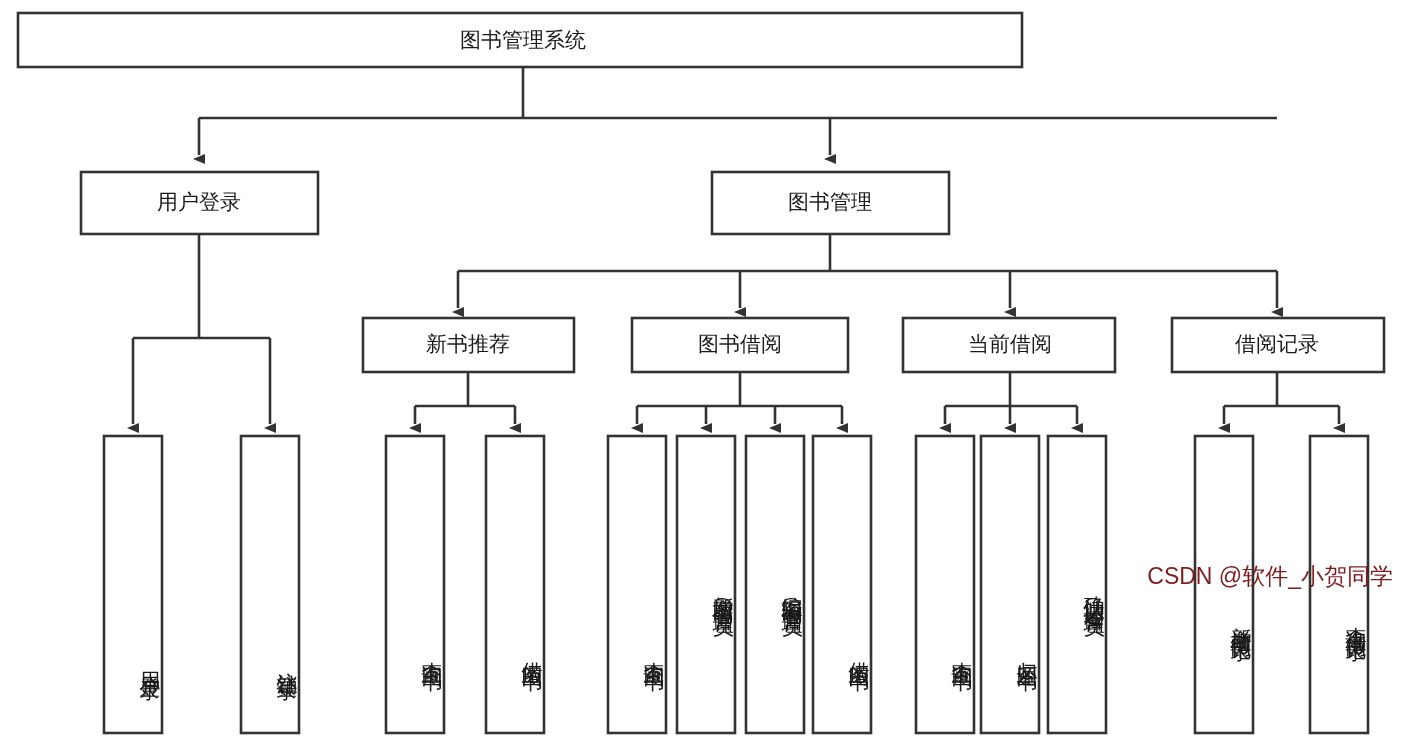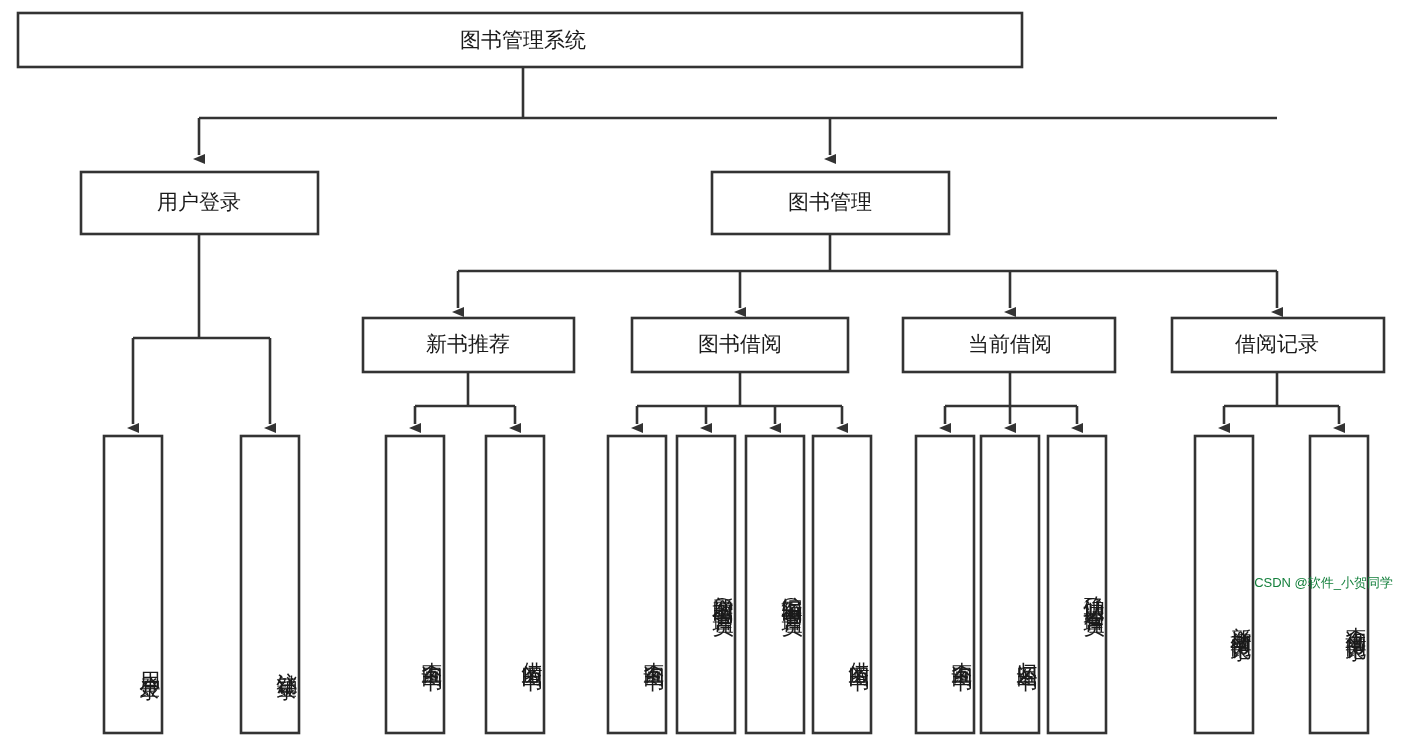--- a/index.html
+++ b/index.html
@@ -59,22 +59,22 @@
     align-items: flex-start;
     justify-content: center;
     white-space: nowrap;
     pointer-events: none;
   }
   .watermark {
     position: absolute;
     right: 12px;
     bottom: 6px;
     font-family: "Liberation Sans", "DejaVu Sans", sans-serif;
-    font-size: 13px;
-    color: #15803d;
+    font-size: 23px;
+    color: #7f1d1d;
     white-space: nowrap;
   }
 </style>
 </head>
 <body>
 
 <div id="diagram-root">
 
   <svg id="tree-svg" viewBox="0 0 1405 747">
     <defs>

